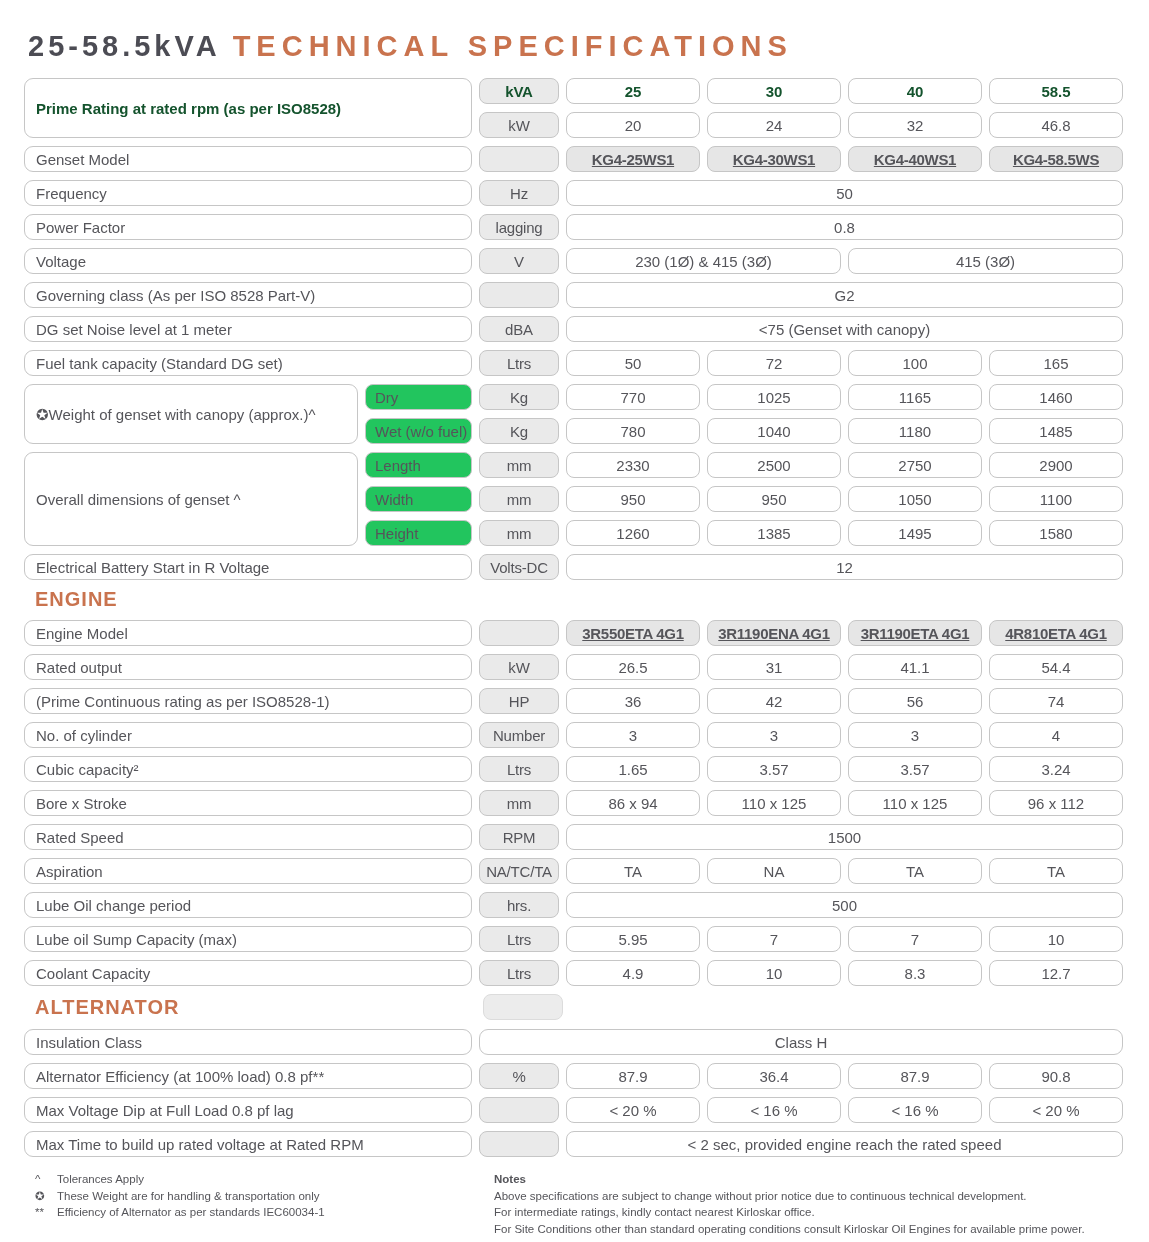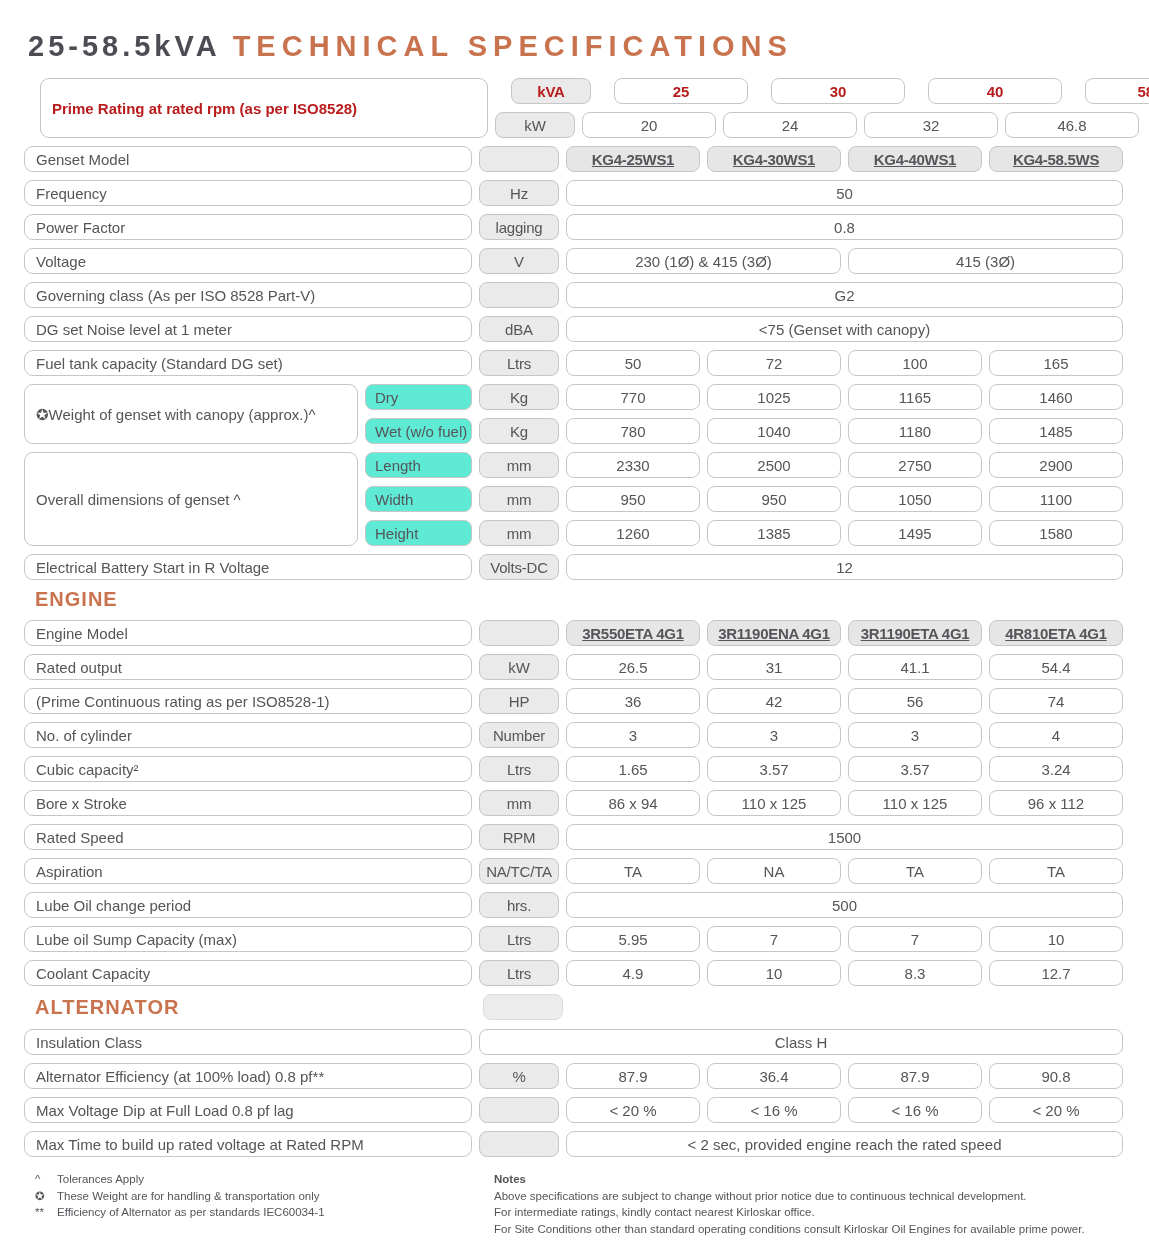--- a/index.html
+++ b/index.html
@@ -16,28 +16,28 @@
   .group{display:flex;gap:7px;margin-bottom:8px;align-items:stretch;}
   .rows{display:flex;flex-direction:column;gap:8px;flex:none;}
   .row{display:flex;gap:7px;}
   .cell{
     box-sizing:border-box;border:1px solid #c6c6c6;border-radius:8px;background:#fff;
     height:26px;display:flex;align-items:center;justify-content:center;
     font-size:15px;line-height:1;white-space:nowrap;
   }
   .label{width:448px;justify-content:flex-start;padding-left:11px;border-radius:9px;height:auto;min-height:26px;flex:none;}
   .label.narrow{width:334px;}
-  .sub{width:107px;background:#5eead4;justify-content:flex-start;padding-left:9px;flex:none;}
+  .sub{width:107px;background:#22c55e;justify-content:flex-start;padding-left:9px;flex:none;}
   .unit{width:80px;background:#eaeaea;flex:none;letter-spacing:-0.2px;}
   .val{width:134px;flex:none;}
   .val.s2{width:275px;}
   .val.s4{width:557px;}
-  .val.sf{width:644px;}
+  .val.sf{width:644px;border-radius:9px;}
   .model{background:#e6e6e6;font-weight:600;letter-spacing:-0.3px;text-decoration:underline;}
-  .b{font-weight:700;color:#b91c1c;margin-left:16px;}
+  .b{font-weight:700;color:#14532d;}
   
   .section-heading-row{display:flex;gap:7px;align-items:center;margin:2px 0 9px 0;}
   .section-heading{width:441px;padding-left:11px;font-size:20px;font-weight:700;color:#c9734e;letter-spacing:1px;flex:none;}
   .heading-unit-spacer{width:80px;height:26px;box-sizing:border-box;border:1px solid #dcdcdc;border-radius:8px;background:#ececec;flex:none;}
   
   .footer{display:flex;margin-top:14px;font-size:11.5px;line-height:1.45;color:#55555a;}
   .footnotes{width:470px;padding-left:11px;box-sizing:border-box;flex:none;}
   .footnote{display:flex;}
   .footnote .marker{width:22px;flex:none;}
   .notes{width:631px;flex:none;}

